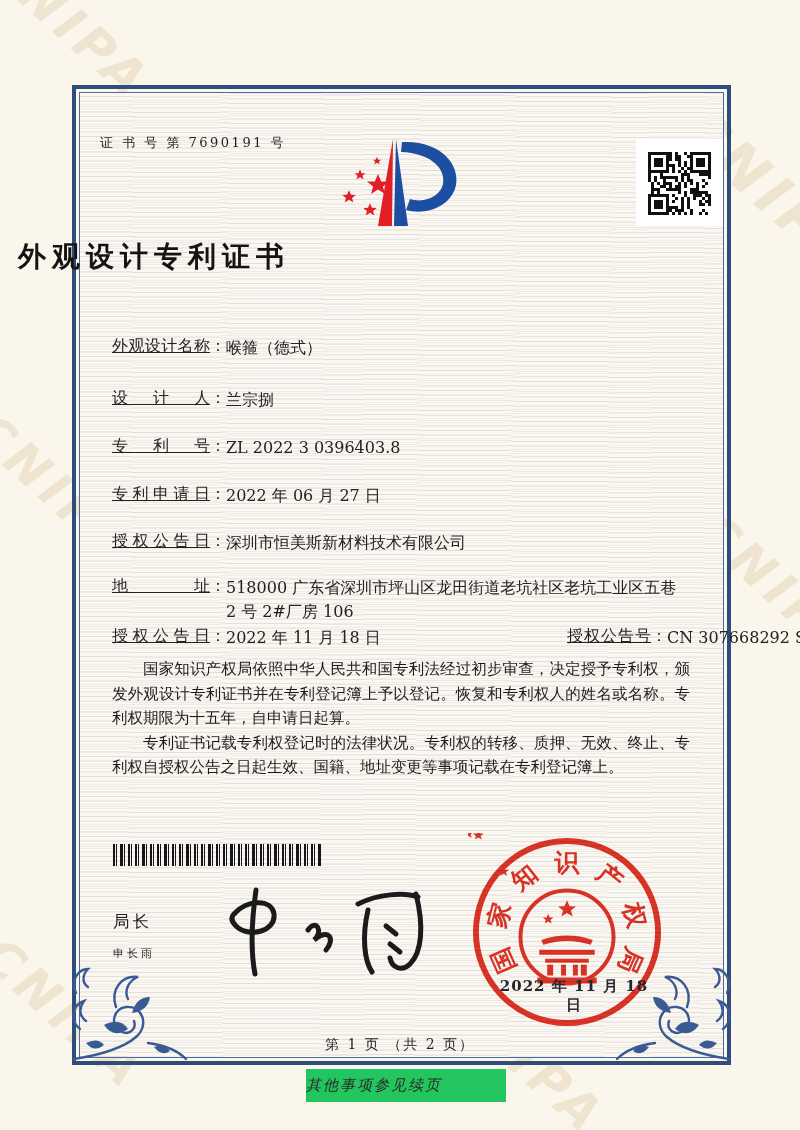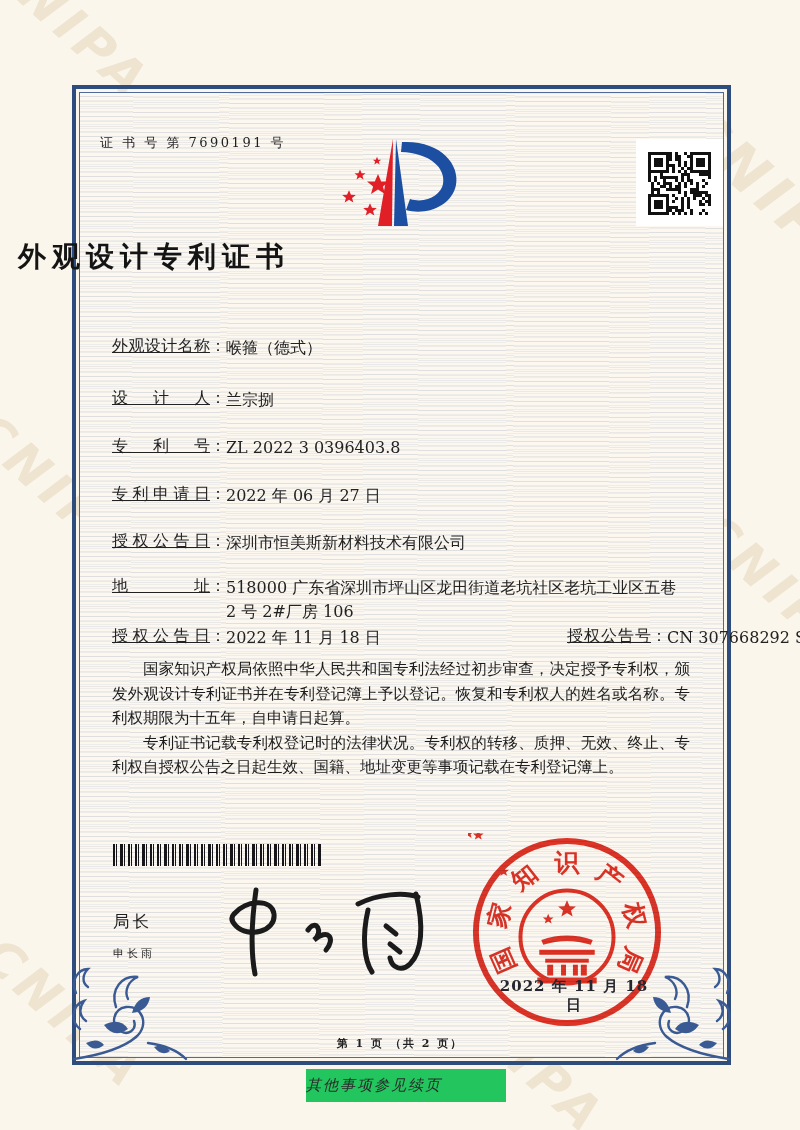--- a/index.html
+++ b/index.html
@@ -40,21 +40,21 @@
       #15151a 7px 10px, transparent 10px 11px,
       #15151a 11px 12px, transparent 12px 15px,
       #15151a 15px 17px, transparent 17px 18px,
       #15151a 18px 19px, transparent 19px 22px);}
   #sig-title{left:113px;top:911px;font-size:16.5px;letter-spacing:3px;}
   #sig-name{left:113px;top:946px;font-size:11px;letter-spacing:3px;}
   #sig-script{position:absolute;left:212px;top:878px;}
   #seal{position:absolute;left:468px;top:833px;width:198px;height:198px;mix-blend-mode:multiply;}
   #seal-date{left:498px;top:977px;width:152px;text-align:center;font-size:15px;font-weight:bold;
              color:#26262e;letter-spacing:1px;z-index:5;}
-  #footer-page{left:0;top:1036px;width:100%;text-align:center;font-size:11px;letter-spacing:2px;font-weight:bold;}
+  #footer-page{left:0;top:1036px;width:100%;text-align:center;font-size:14px;letter-spacing:2px;}
   #cont-note{position:absolute;left:306px;top:1069px;width:200px;height:33px;background:#22c55e;
              text-align:left;font-size:15px;line-height:33px;letter-spacing:2px;color:#2a2a2a;
              font-style:italic;}
 </style>
 </head>
 <body>
 
 <div id="page">
 
   <span class="wm" style="left:-30px;top:-5px;">CNIPA</span>

